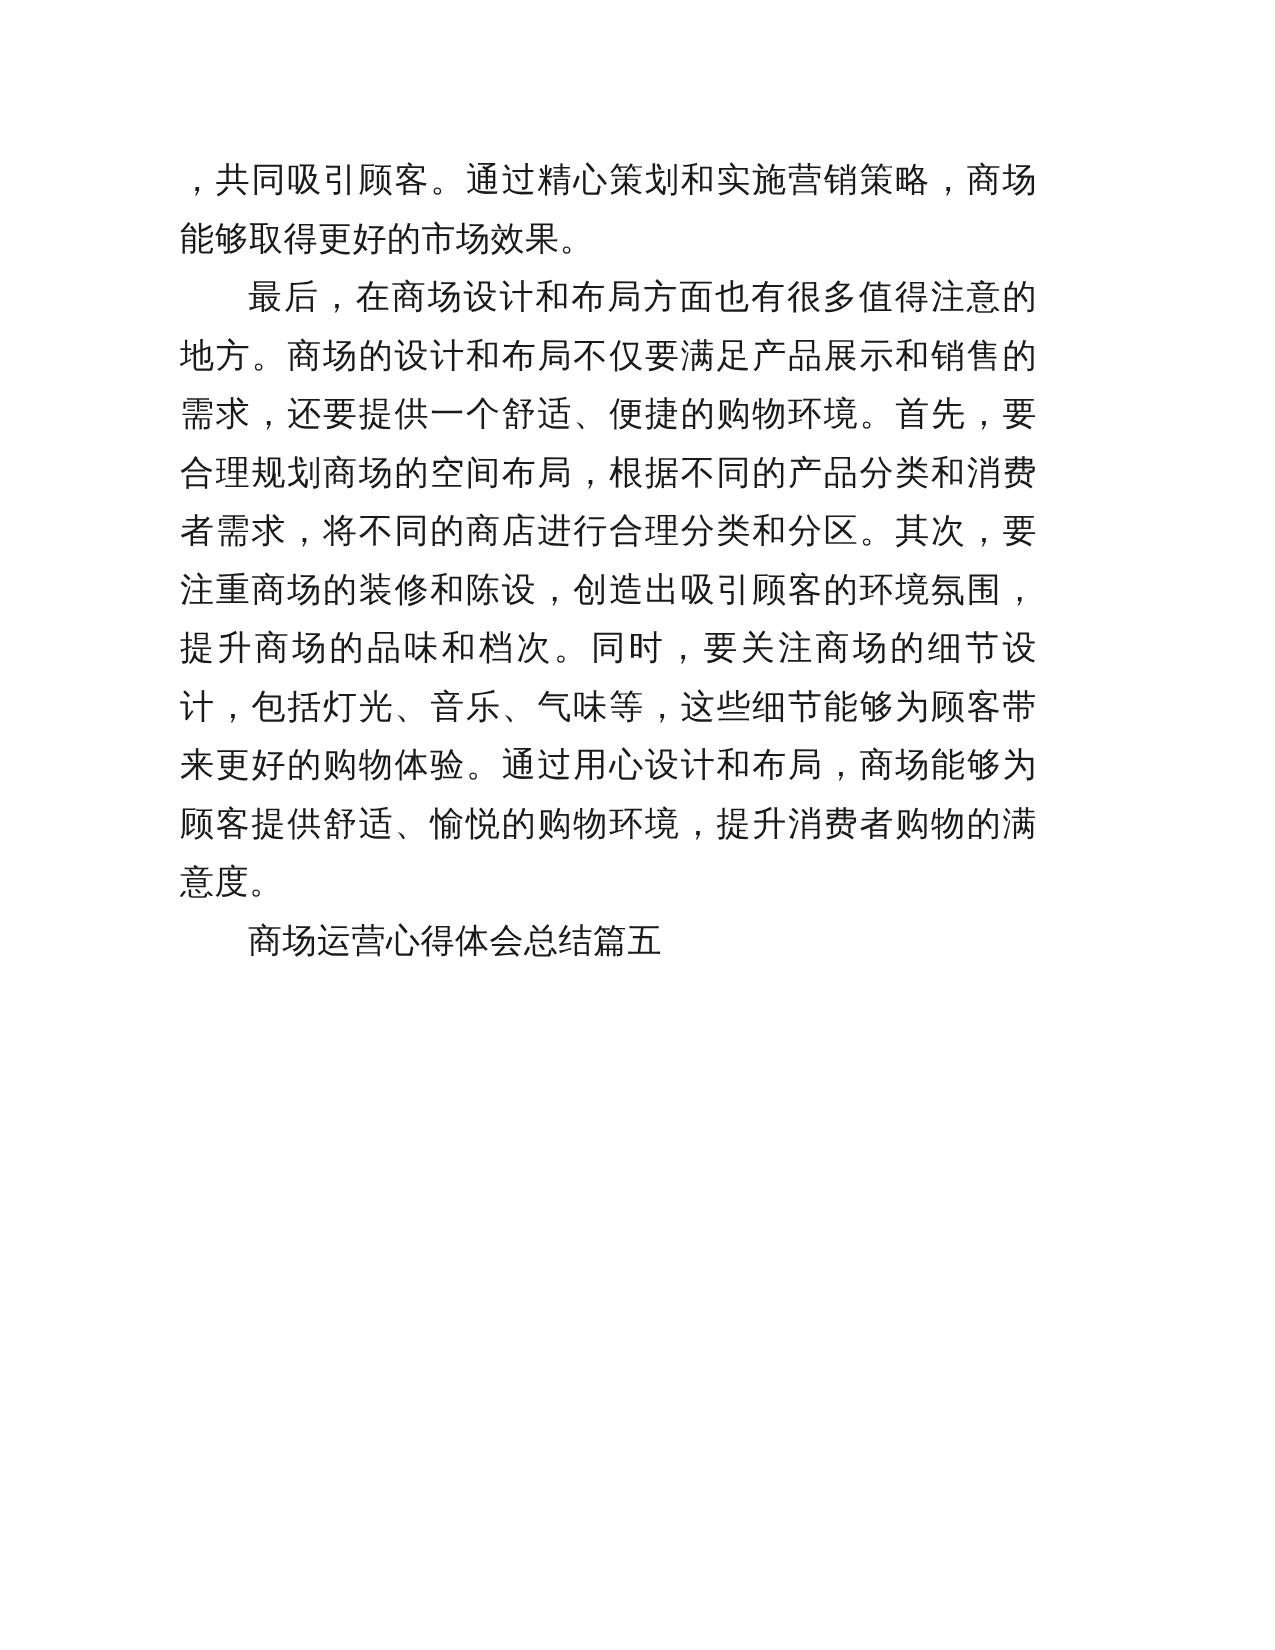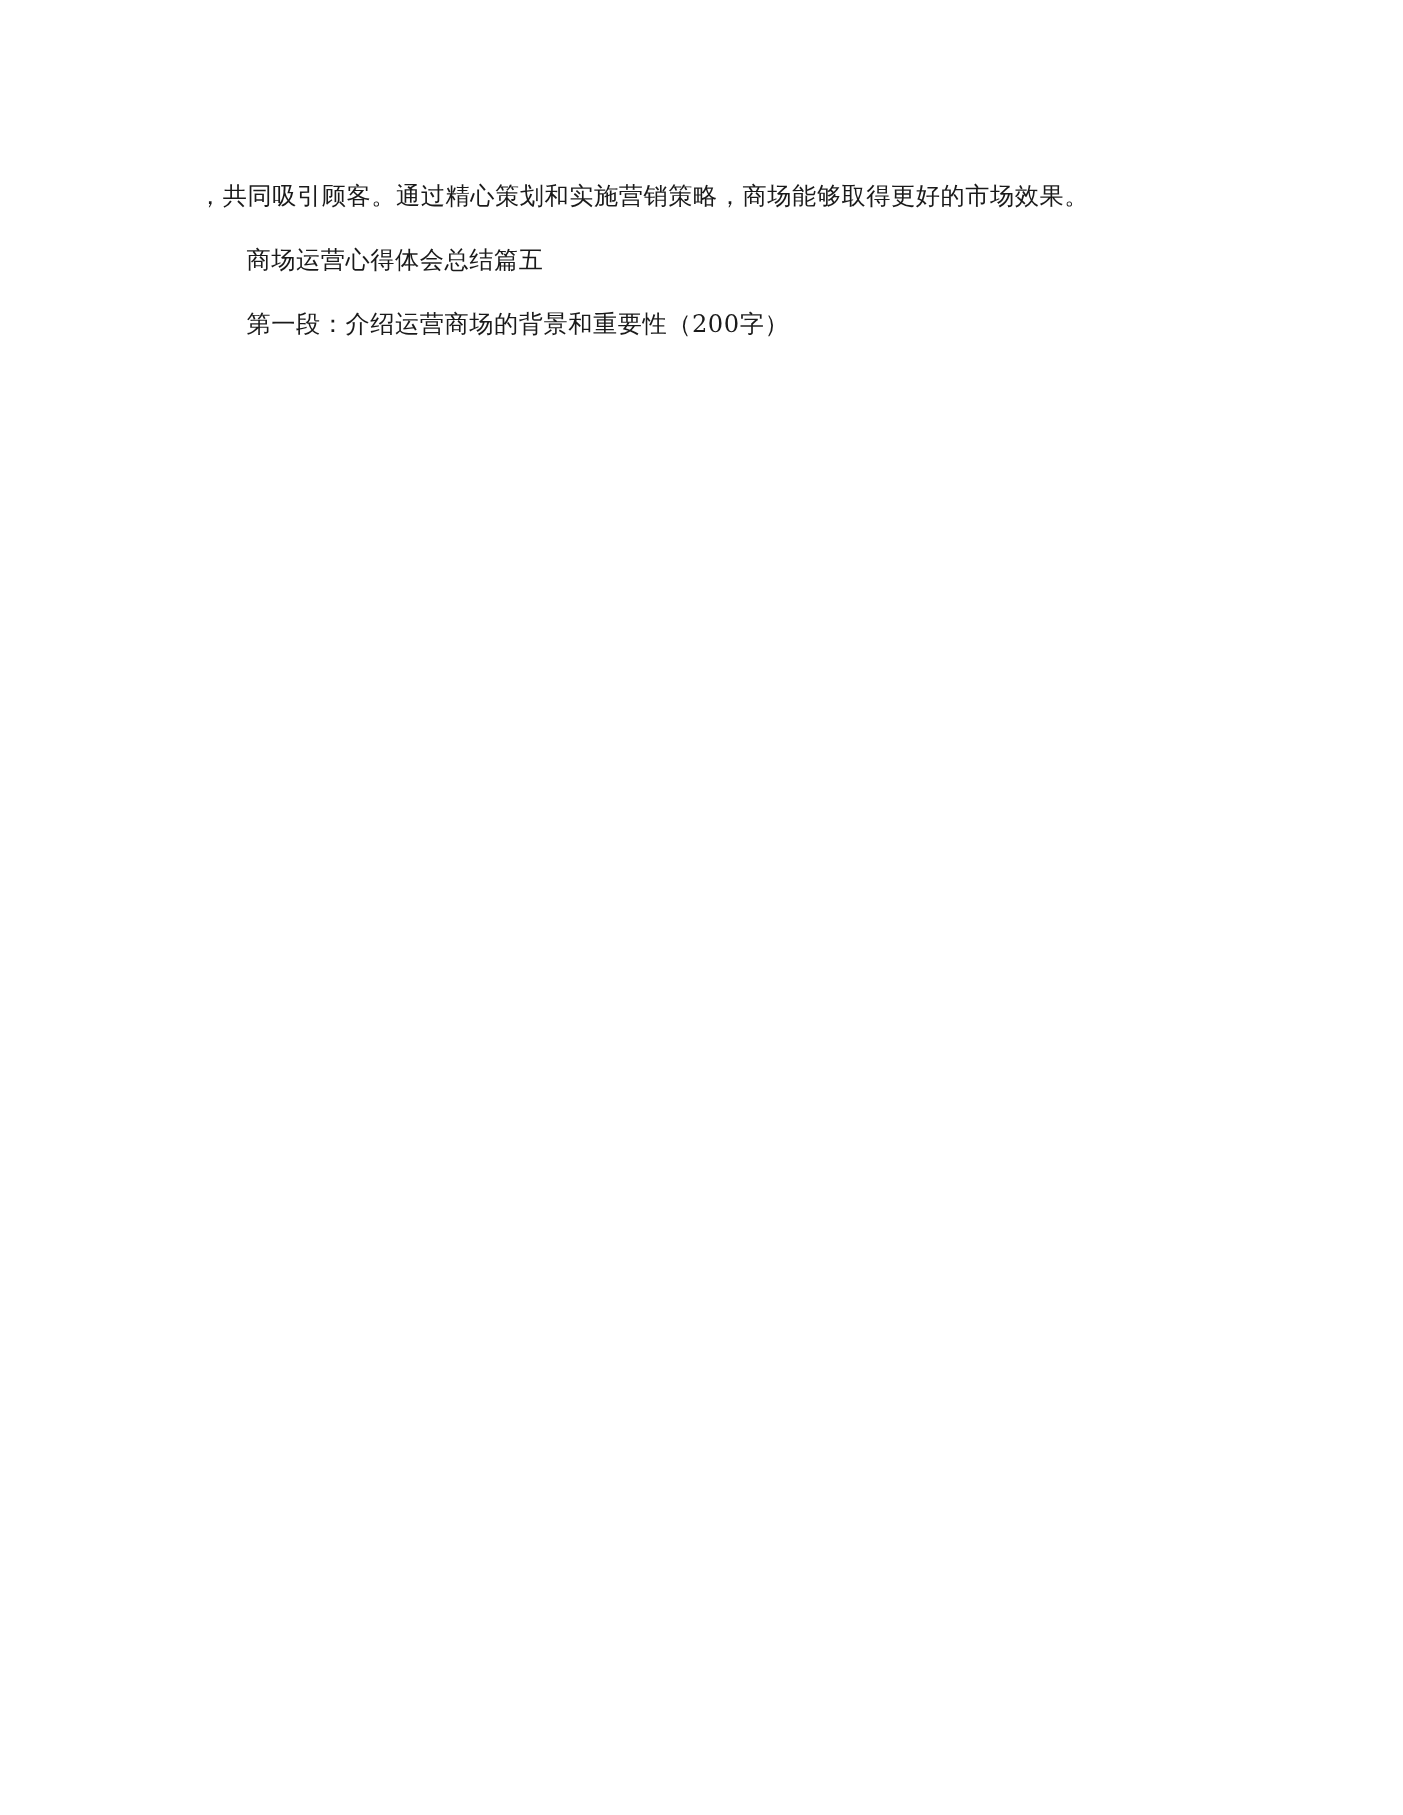--- a/index.html
+++ b/index.html
@@ -13,21 +13,21 @@
     height: 1650px;
     margin: 0 auto;
     background: #ffffff;
     box-sizing: border-box;
     padding: 150px 238px 120px 180px;
     overflow: hidden;
   }
   .doc-body {
     width: 100%;
     font-family: "DejaVu Serif", "Liberation Serif", serif;
-    font-size: 22px;
+    font-size: 34px;
     color: #1a1a1a;
     line-height: 58.5px;
     text-align: justify;
     text-justify: inter-ideograph;
     letter-spacing: 0.5px;
   }
   .para {
     margin: 0;
     padding: 0;
     text-indent: 2em;
@@ -37,16 +37,16 @@
   .para.no-indent {
     text-indent: 0;
   }
 </style>
 </head>
 <body>
 
 <div class="page">
   <div class="doc-body">
     <p class="para no-indent">，共同吸引顾客。通过精心策划和实施营销策略，商场能够取得更好的市场效果。</p>
+    <p class="para">最后，在商场设计和布局方面也有很多值得注意的地方。商场的设计和布局不仅要满足产品展示和销售的需求，还要提供一个舒适、便捷的购物环境。首先，要合理规划商场的空间布局，根据不同的产品分类和消费者需求，将不同的商店进行合理分类和分区。其次，要注重商场的装修和陈设，创造出吸引顾客的环境氛围，提升商场的品味和档次。同时，要关注商场的细节设计，包括灯光、音乐、气味等，这些细节能够为顾客带来更好的购物体验。通过用心设计和布局，商场能够为顾客提供舒适、愉悦的购物环境，提升消费者购物的满意度。</p>
     <p class="para">商场运营心得体会总结篇五</p>
-    <p class="para">第一段：介绍运营商场的背景和重要性（200字）</p>
   </div>
 </div>
 
 </body></html>

